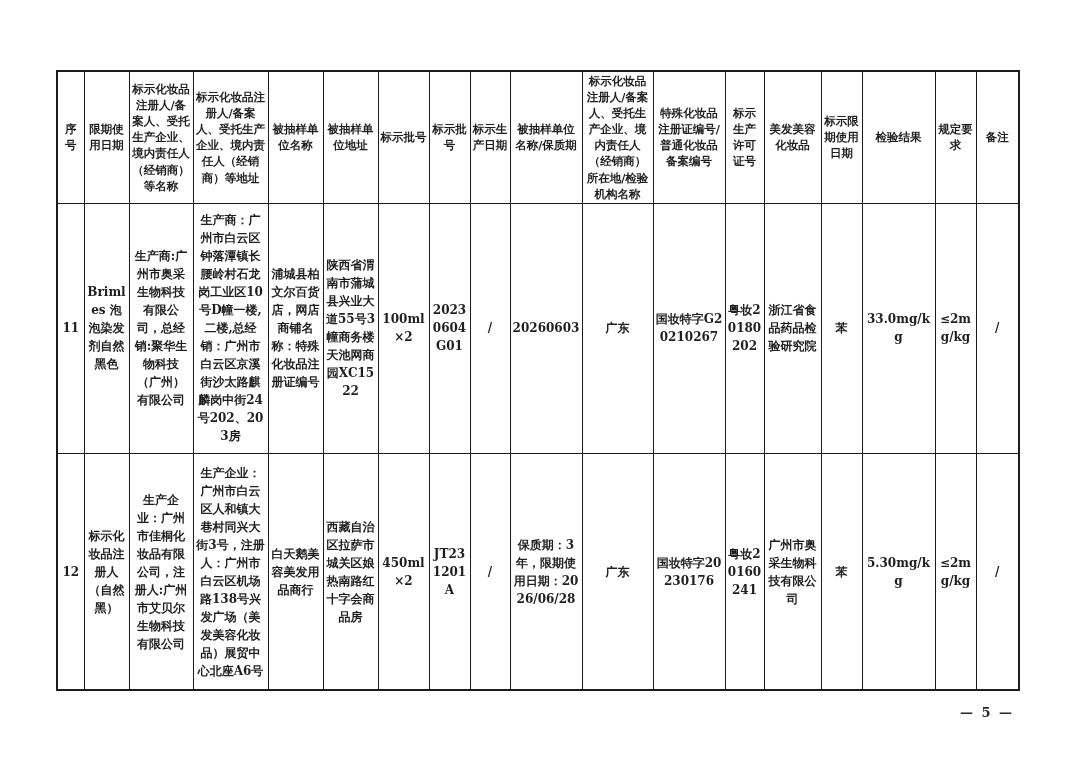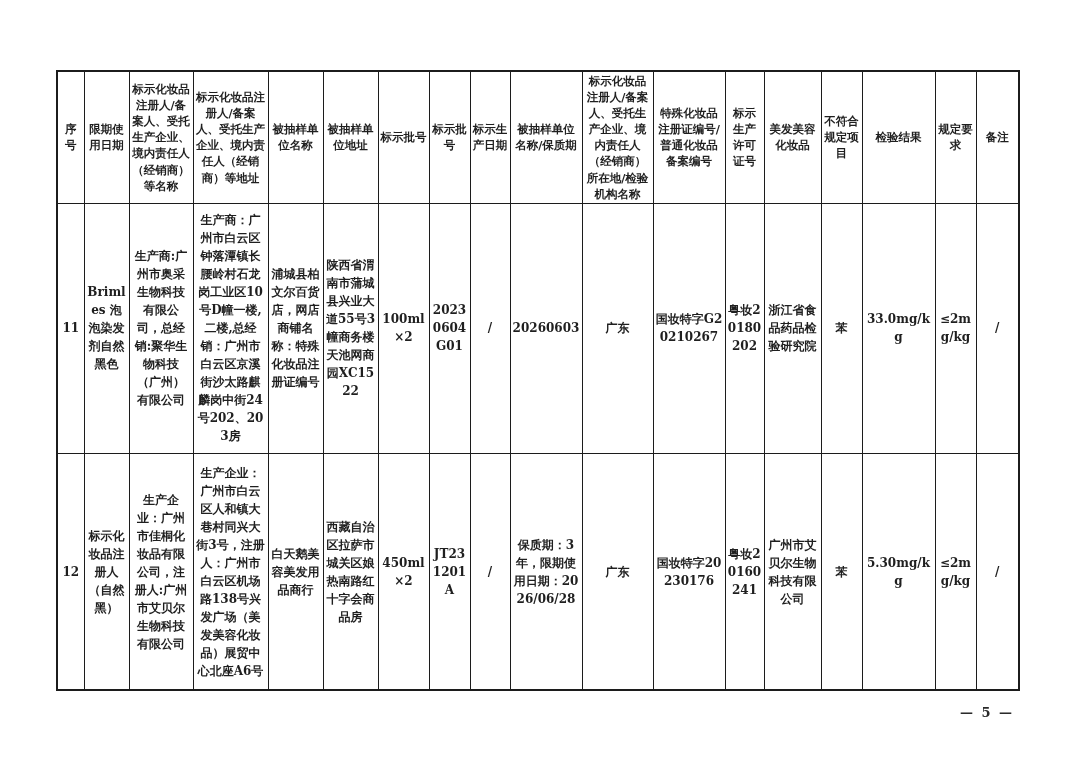--- a/index.html
+++ b/index.html
@@ -78,21 +78,21 @@
         <th>被抽样单位名称</th>
         <th>被抽样单位地址</th>
         <th>标示批号</th>
         <th>标示批号</th>
         <th>标示生产日期</th>
         <th>被抽样单位名称/保质期</th>
         <th>标示化妆品注册人/备案人、受托生产企业、境内责任人（经销商）所在地/检验机构名称</th>
         <th>特殊化妆品注册证编号/普通化妆品备案编号</th>
         <th>标示生产许可证号</th>
         <th>美发美容化妆品</th>
-        <th>不符合规定项目</th>
+        <th>标示限期使用日期</th>
         <th>检验结果</th>
         <th>规定要求</th>
         <th>备注</th>
       </tr>
     </thead>
     <tbody>
       <tr class="row-11">
         <td>11</td>
         <td>Brimles 泡泡染发剂自然黑色</td>
         <td>生产商:广州市奥采生物科技有限公司，总经销:聚华生物科技（广州）有限公司</td>
@@ -119,21 +119,21 @@
         <td>生产企业：广州市白云区人和镇大巷村同兴大街3号，注册人：广州市白云区机场路138号兴发广场（美发美容化妆品）展贸中心北座A6号</td>
         <td>白天鹅美容美发用品商行</td>
         <td>西藏自治区拉萨市城关区娘热南路红十字会商品房</td>
         <td>450ml×2</td>
         <td>JT231201A</td>
         <td>/</td>
         <td>保质期：3年，限期使用日期：2026/06/28</td>
         <td>广东</td>
         <td>国妆特字20230176</td>
         <td>粤妆20160241</td>
-        <td>广州市艾贝尔生物科技有限公司</td>
+        <td>广州市奥采生物科技有限公司</td>
         <td>苯</td>
         <td>5.30mg/kg</td>
         <td>≤2mg/kg</td>
         <td>/</td>
       </tr>
     </tbody>
   </table>
 
   <div class="page-number">— 5 —</div>
 

